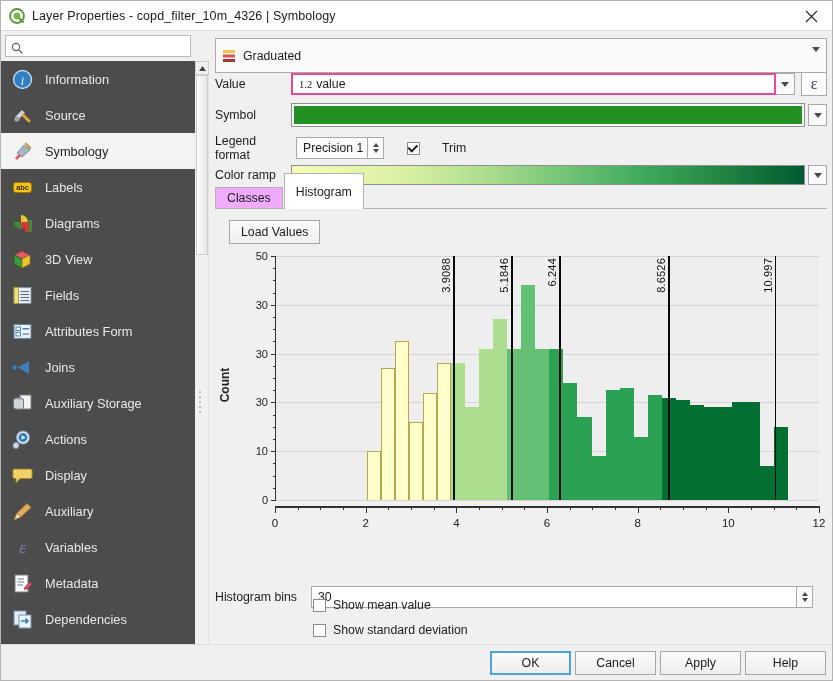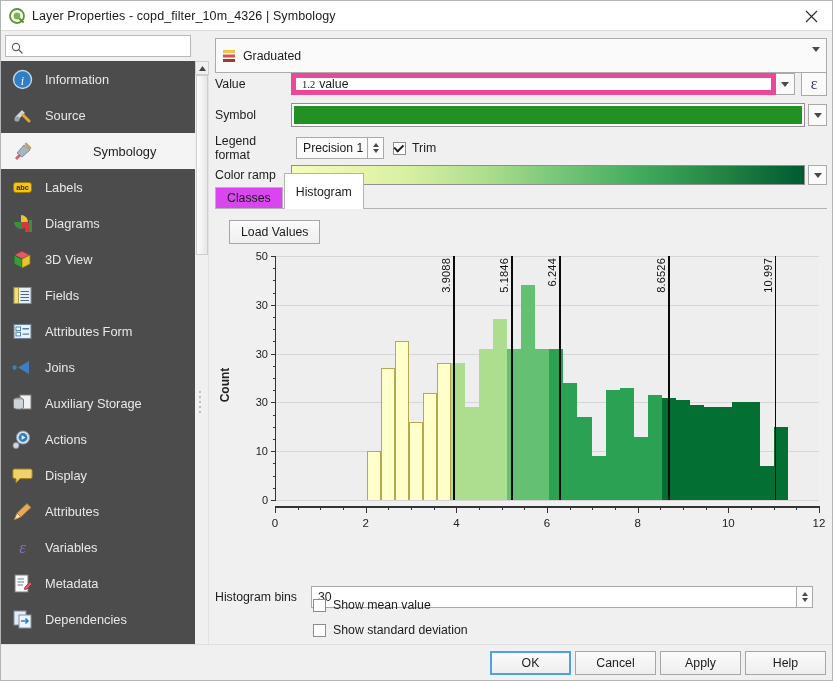--- a/index.html
+++ b/index.html
@@ -71,21 +71,21 @@
     width: 194px; height: 621px;
     background: #4c4c4c;
     overflow: hidden;
   }
   .side-item {
     height: 36px; display: flex; align-items: center;
     padding-left: 10px; color: #e8e8e8;
     font-size: 12.8px; cursor: pointer;
     white-space: nowrap;
   }
-  .side-item.active { background: #f4f4f4; color: #1d1d1d; gap: 48px; }
+  .side-item.active { background: #f4f4f4; color: #1d1d1d; }
   .side-ico {
     width: 22px; height: 22px; margin-right: 12px; flex: none;
     display: flex; align-items: center; justify-content: center;
   }
   .side-ico svg { display:block; }
 
   
   #leftscroll {
     position: absolute; left: 194px; top: 60px;
     width: 14px; height: 621px; background: #f0f0f0;
@@ -126,21 +126,21 @@
     position:absolute; right:6px; top:8px;
     width:0;height:0;border-left:4px solid transparent;
     border-right:4px solid transparent;border-top:5px solid #4a4a4a;
   }
 
   
   .frow { position: absolute; left: 6px; display: flex; align-items: center; }
   .flabel { width: 76px; font-size: 12.3px; color: #1c1c1c; flex:none; }
 
   .fld {
-    height: 22px; background: #ffffff; border: 5px solid #ec4899;
+    height: 22px; background: #ffffff; border: 2px solid #ec4899;
     display:flex; align-items:center; padding-left:6px;
     font-size: 12.3px; color:#1c1c1c;
   }
   .cbbtn {
     width: 19px; height: 22px; background: #fafafa;
     border: 1px solid #a9a9a9; border-left: none;
     display:flex; align-items:center; justify-content:center;
   }
   .cbarrow {
     width:0;height:0;border-left:4px solid transparent;
@@ -189,21 +189,21 @@
   }
 
   
   #tabs {
     position:absolute; left:6px; top:155px; width:612px; height:22px;
     border-bottom:1px solid #b3b3b3;
     display:flex; align-items:flex-end;
   }
   .tab {
     height: 21px; padding: 0 11px; font-size:12.3px; color:#1c1c1c;
-    background:#d946ef; border:1px solid #b3b3b3; border-bottom:none;
+    background:#f0abfc; border:1px solid #b3b3b3; border-bottom:none;
     display:flex;align-items:center; cursor:pointer;
     margin-right:1px;
   }
   .tab.active { background:#ffffff; height:36px; margin-bottom:-1px; }
 
   #loadvalues {
     position:absolute; left:20px; top:188px;
     height:24px; padding: 0 11px;
     background: linear-gradient(to bottom,#fbfbfb,#efefef);
     border:1px solid #a6a6a6;
@@ -458,21 +458,21 @@
       <span>Display</span>
     </div>
 
     <div class="side-item">
       <span class="side-ico">
         <svg width="21" height="21" viewBox="0 0 21 21">
             <path d="M15 2.5 L19 6.5 L9 16 L5 12 Z" fill="#e2ac5c" stroke="#a2742c" stroke-width=".9"></path>
             <path d="M5 12 L2 19 L9 16 Z" fill="#f3e1bb" stroke="#a2742c" stroke-width=".9"></path>
           </svg>
       </span>
-      <span>Attributes</span>
+      <span>Auxiliary</span>
     </div>
 
     <div class="side-item">
       <span class="side-ico">
         <svg width="21" height="21" viewBox="0 0 21 21">
             <text x="10.5" y="16" font-size="17" font-family="Liberation Serif, serif" font-style="italic" fill="#8a6fb8" text-anchor="middle">ε</text>
           </svg>
       </span>
       <span>Variables</span>
     </div>
@@ -567,21 +567,21 @@
         </div>
     </div>
 
     <div class="frow" style="top:102px; width:612px;">
       <div class="flabel">Legend format</div>
       <div id="precision-box" style="margin-left:5px;">Precision 1</div>
       <div class="spin">
           <span class="up"></span>
           <span class="dn"></span>
         </div>
-      <div style="display:flex;align-items:center;gap:6px;margin-left:9px;">
+      <div style="display:flex;align-items:center;gap:22px;margin-left:23px;">
         <span class="chk checked"></span>
         <span style="font-size:12.3px;color:#1c1c1c;">Trim</span>
       </div>
     </div>
 
     <div class="frow" style="top:133px; width:612px;">
       <div class="flabel">Color ramp</div>
       <div id="ramp-swatch" style="width:527px;"></div>
       <div class="cbbtn" style="margin-left:3px;height:20px;border-left:1px solid #a9a9a9;">
           <span class="cbarrow"></span>

